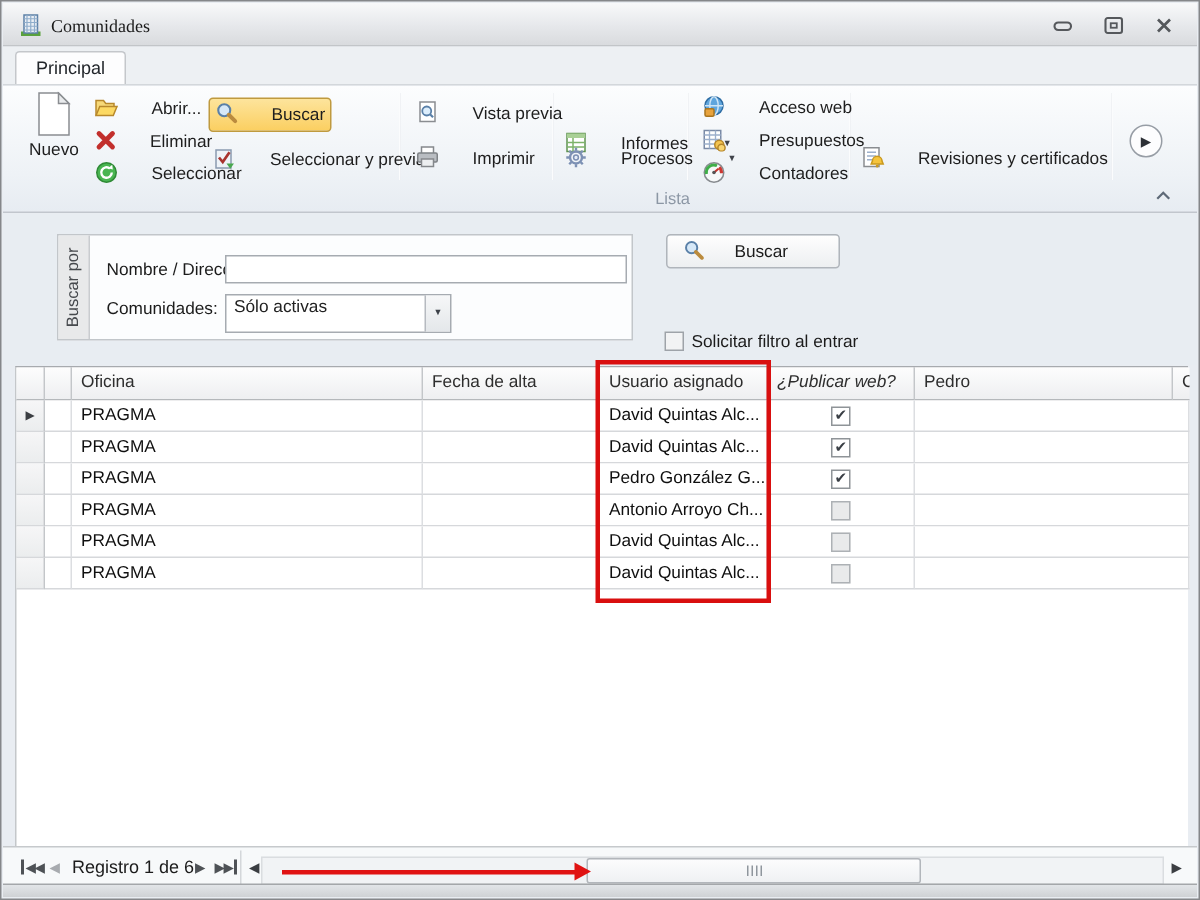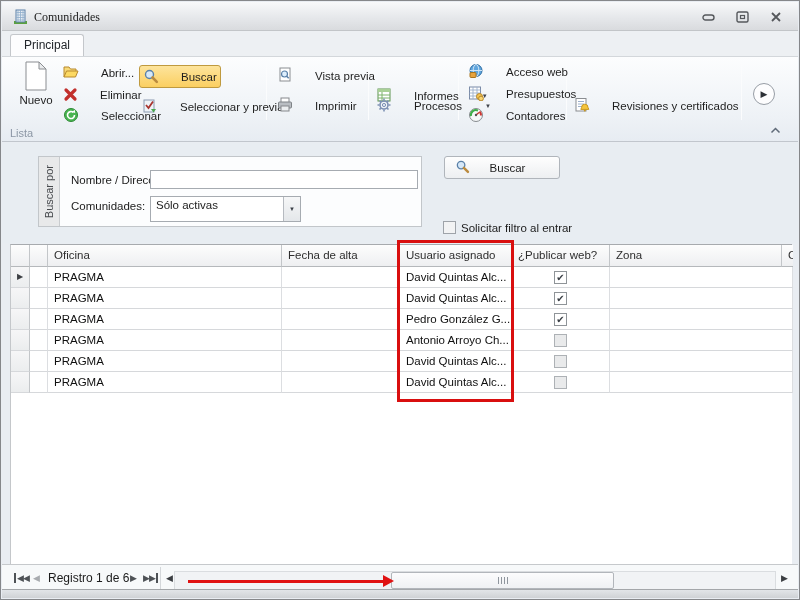--- a/index.html
+++ b/index.html
@@ -17,21 +17,21 @@
   
   .tabrow { position: absolute; left: 1px; right: 1px; top: 30px; height: 25px; background: #edf0f3; }
   .tab { position: absolute; left: 8px; top: 3px; width: 74px; height: 22px; background: #fdfdfe;
     border: 1px solid #c4c7cb; border-bottom: none; border-radius: 3px 3px 0 0;
     text-align: center; line-height: 21px; font-size: 12px; color: #22262b; }
 
   
   .ribbon { position: absolute; left: 1px; right: 1px; top: 55px; height: 86px;
     background: linear-gradient(#fcfdfe, #eef2f6 70%, #e7ecf2); border-top: 1px solid #d3d7db; border-bottom: 1px solid #c1c6cd; }
   .rsep { position: absolute; top: 5px; width: 1px; height: 58px; background: #d2d7dd; border-right: 1px solid #fbfcfd; }
-  .rcaption { position: absolute; left: 8px; width: 450px; top: 70px; text-align: left; font-size: 11px; color: #8c97a5; }
+  .rcaption { position: absolute; left: 8px; width: 450px; top: 70px; text-align: right; font-size: 11px; color: #8c97a5; }
   .ritem { position: absolute; height: 20px; display: flex; align-items: center; gap: 22px; font-size: 11.5px; color: #1e1e1e; white-space: nowrap; cursor: default; padding: 0 3px; }
   .rbig { position: absolute; width: 44px; text-align: center; font-size: 11.5px; color: #1e1e1e; cursor: default; }
   .rbig svg { display: block; margin: 0 auto 3px; }
   .rhl { background: linear-gradient(#fde49c, #fbcf61); border: 1px solid #bf9a3f; border-radius: 3px; }
   .drop { font-size: 6px; color: #3f434a; margin-left: 1px; }
   .circle-btn { position: absolute; width: 22px; height: 22px; border: 1px solid #979da5; border-radius: 50%; background: #fdfdfe;
     display: flex; align-items: center; justify-content: center; font-size: 9px; color: #2c3036; }
 
   
   .filter-area { position: absolute; left: 1px; right: 1px; top: 142px; height: 100px; background: #e8edf2; }
@@ -316,22 +316,22 @@
       <span>Solicitar filtro al entrar</span>
     </div>
   </div>
 
   <div class="grid">
     <div class="hcell" style="left:0; width:19px;"></div>
     <div class="hcell" style="left:19px; width:18px;"></div>
     <div class="hcell" style="left:37px; width:234px;">Oficina</div>
     <div class="hcell" style="left:271px; width:118px;">Fecha de alta</div>
     <div class="hcell" style="left:389px; width:112px;">Usuario asignado</div>
-    <div class="hcell" style="left:501px; width:98px;">¿Publicar web?</div>
-    <div class="hcell" style="left:599px; width:172px;">Zona</div>
+    <div class="hcell" style="left:501px; width:98px;font-style:italic;">¿Publicar web?</div>
+    <div class="hcell" style="left:599px; width:172px;">Pedro</div>
     <div class="hcell" style="left:771px; width:11px; border-right:none;">Cat</div>
     <div id="grid-rows">
         <div class="grid-row" style="top: 22px;">
           <div class="cell ind" style="left: 0px; width: 19px;">▶</div>
           <div class="cell cexp" style="left: 19px; width: 18px;"></div>
           <div class="cell cofi" style="left: 37px; width: 234px;">PRAGMA</div>
           <div class="cell cfec" style="left: 271px; width: 118px;"></div>
           <div class="cell cusu" style="left: 389px; width: 112px;">David Quintas Alc...</div>
           <div class="cell cweb" style="left: 501px; width: 98px;">
             <span class="gcb">✔</span>

